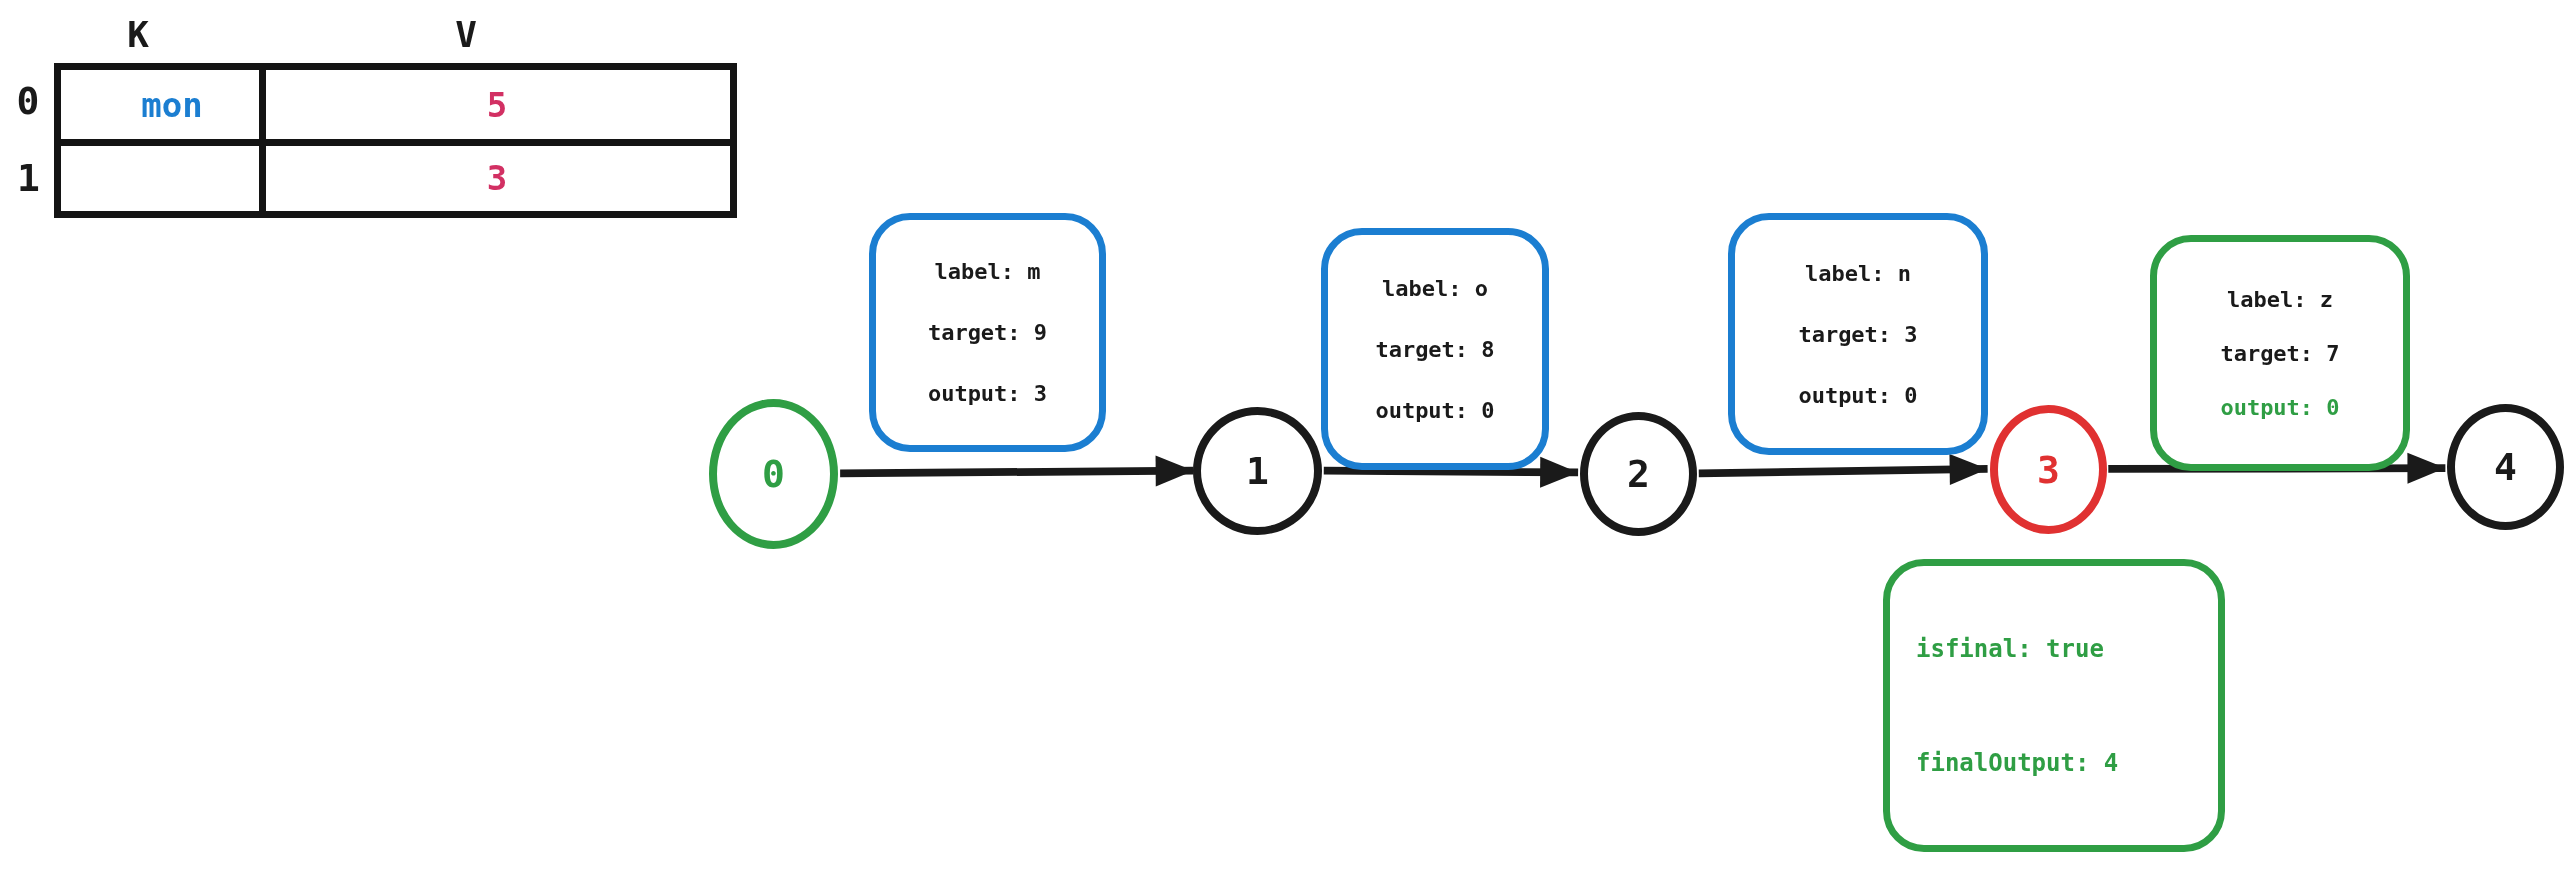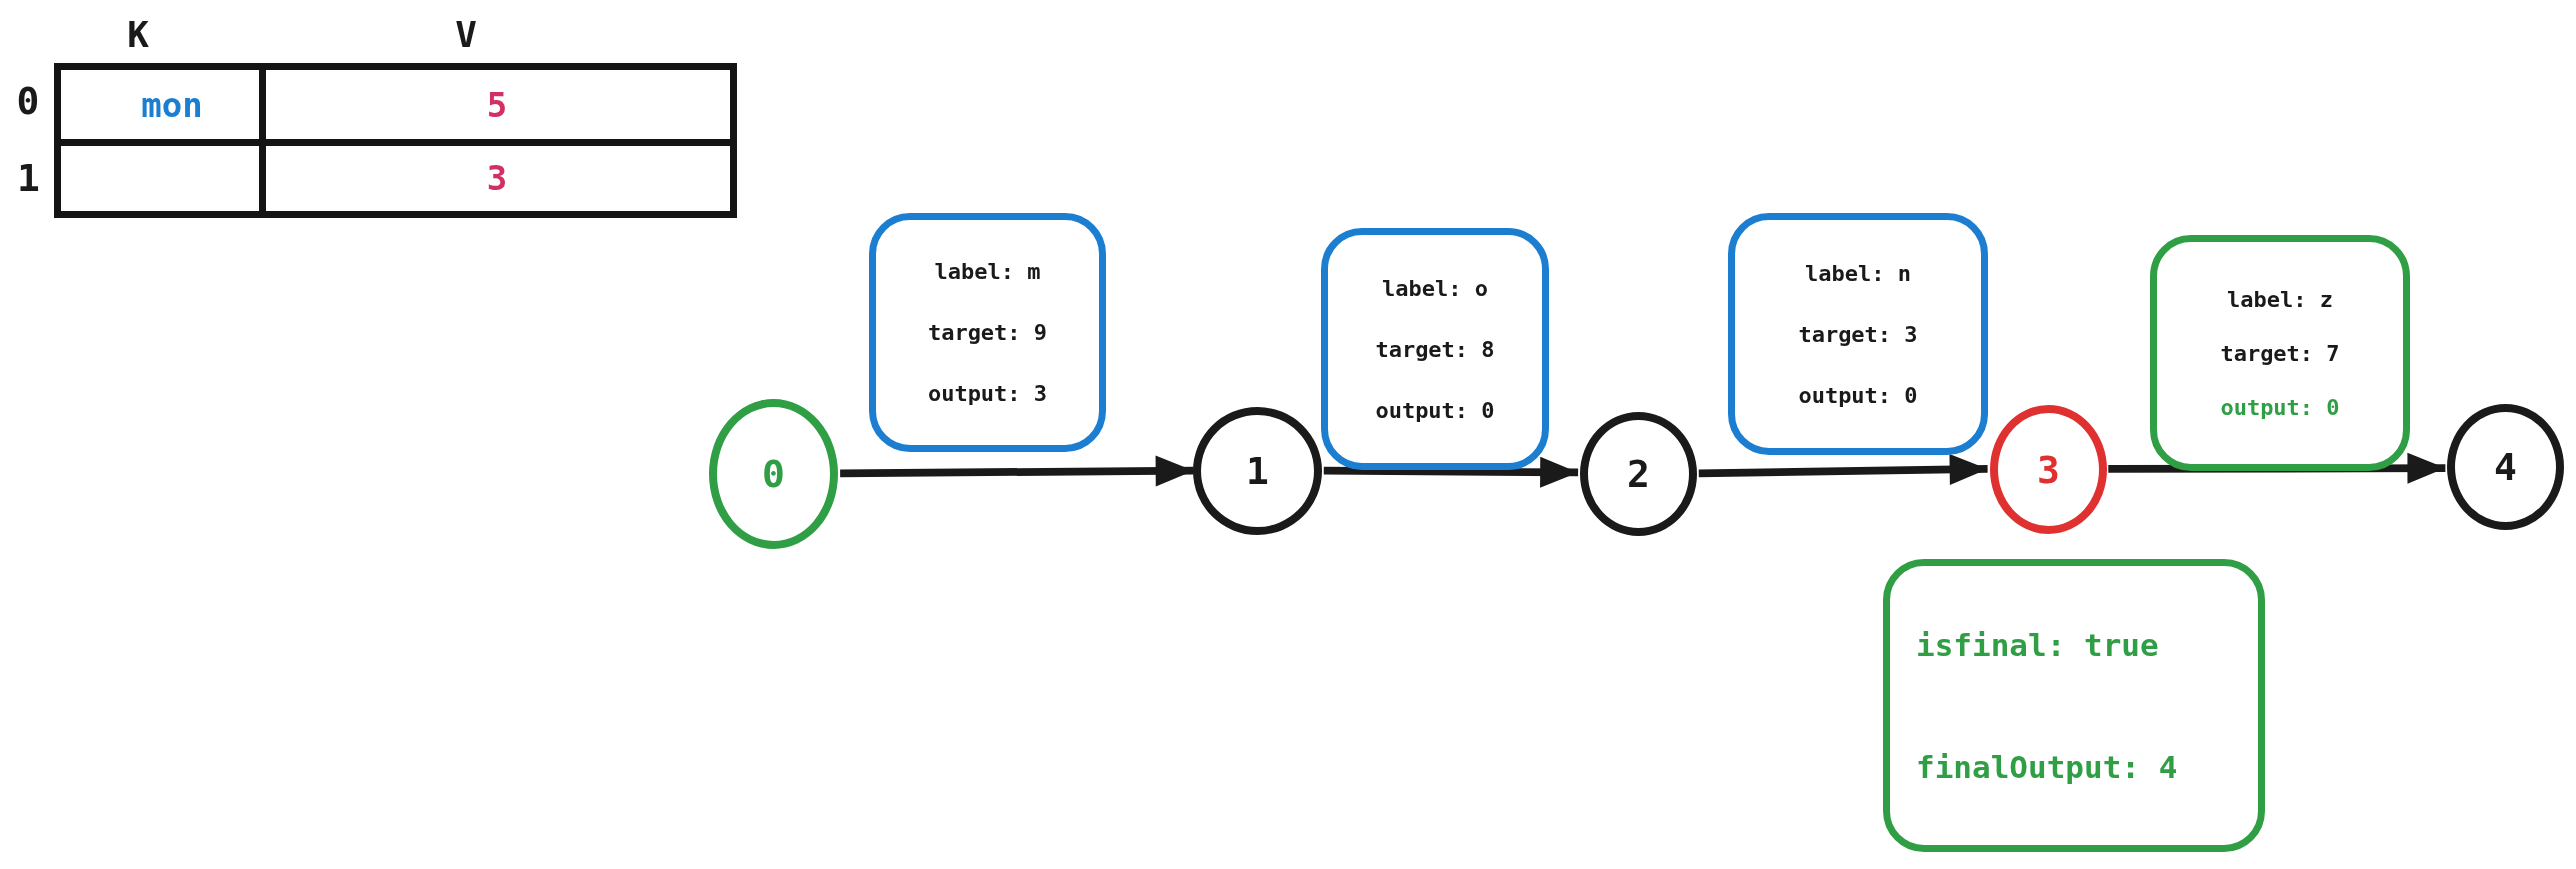--- a/index.html
+++ b/index.html
@@ -47,22 +47,22 @@
     display:flex;flex-direction:column;align-items:center;justify-content:center;
     font-size:22px;font-weight:700;text-align:center;row-gap:36px;
   }
   .ebox.green{border-color:#2f9e44;}
   #ebox-m{left:869px;top:213px;width:237px;height:239px;}
   #ebox-o{left:1321px;top:228px;width:228px;height:242px;}
   #ebox-n{left:1728px;top:213px;width:260px;height:242px;}
   #ebox-z{left:2150px;top:197px;width:260px;height:236px;row-gap:29px;margin-top:38px;}
   #ebox-z .green-line{color:#2f9e44;}
   #finalbox{
-    left:1883px;top:559px;width:382px;height:293px;row-gap:86px;
-    align-items:flex-start;padding-left:26px;color:#2f9e44;font-size:31px;
+    left:1883px;top:559px;width:342px;height:293px;row-gap:86px;
+    align-items:flex-start;padding-left:26px;color:#2f9e44;font-size:24px;
   }
   svg#edges{position:absolute;left:0;top:0;}
 </style>
 </head>
 <body>
 
 <div class="tbl-hdr" style="left:138px;top:34px;">K</div>
 <div class="tbl-hdr" style="left:466px;top:34px;">V</div>
 <div class="row-idx" style="left:28px;top:101px;">0</div>
 <div class="row-idx" style="left:28.5px;top:178px;">1</div>

